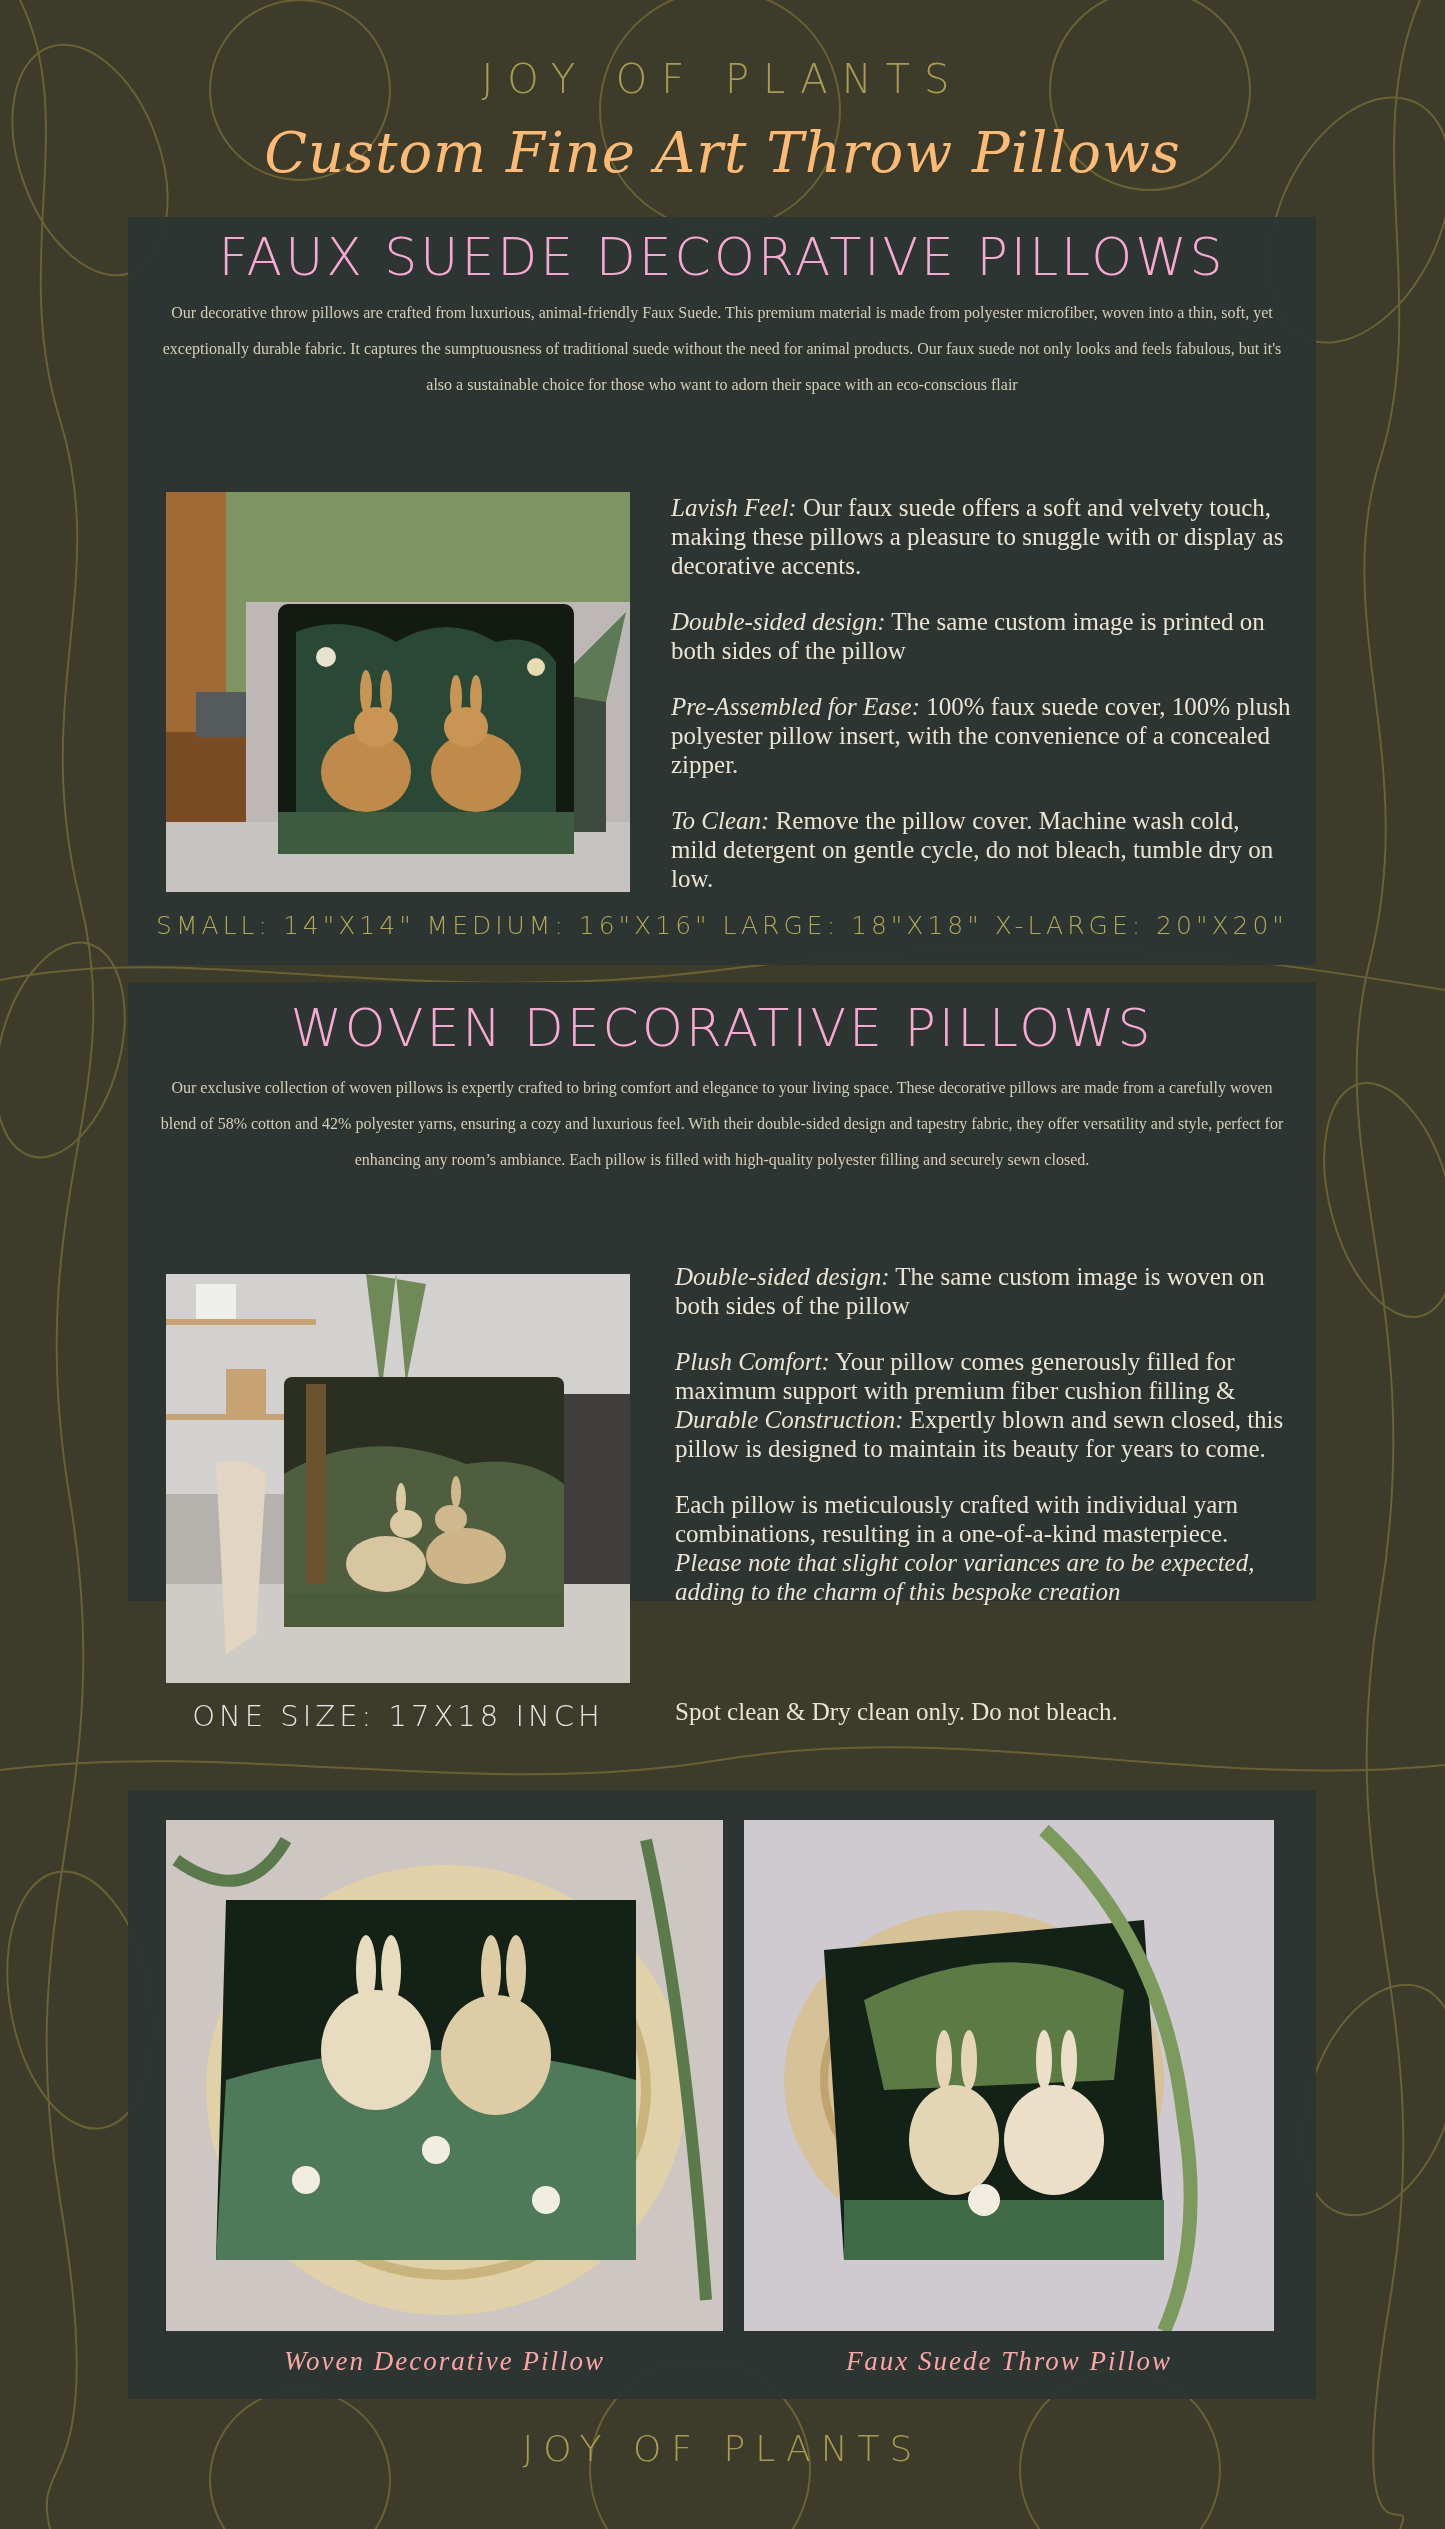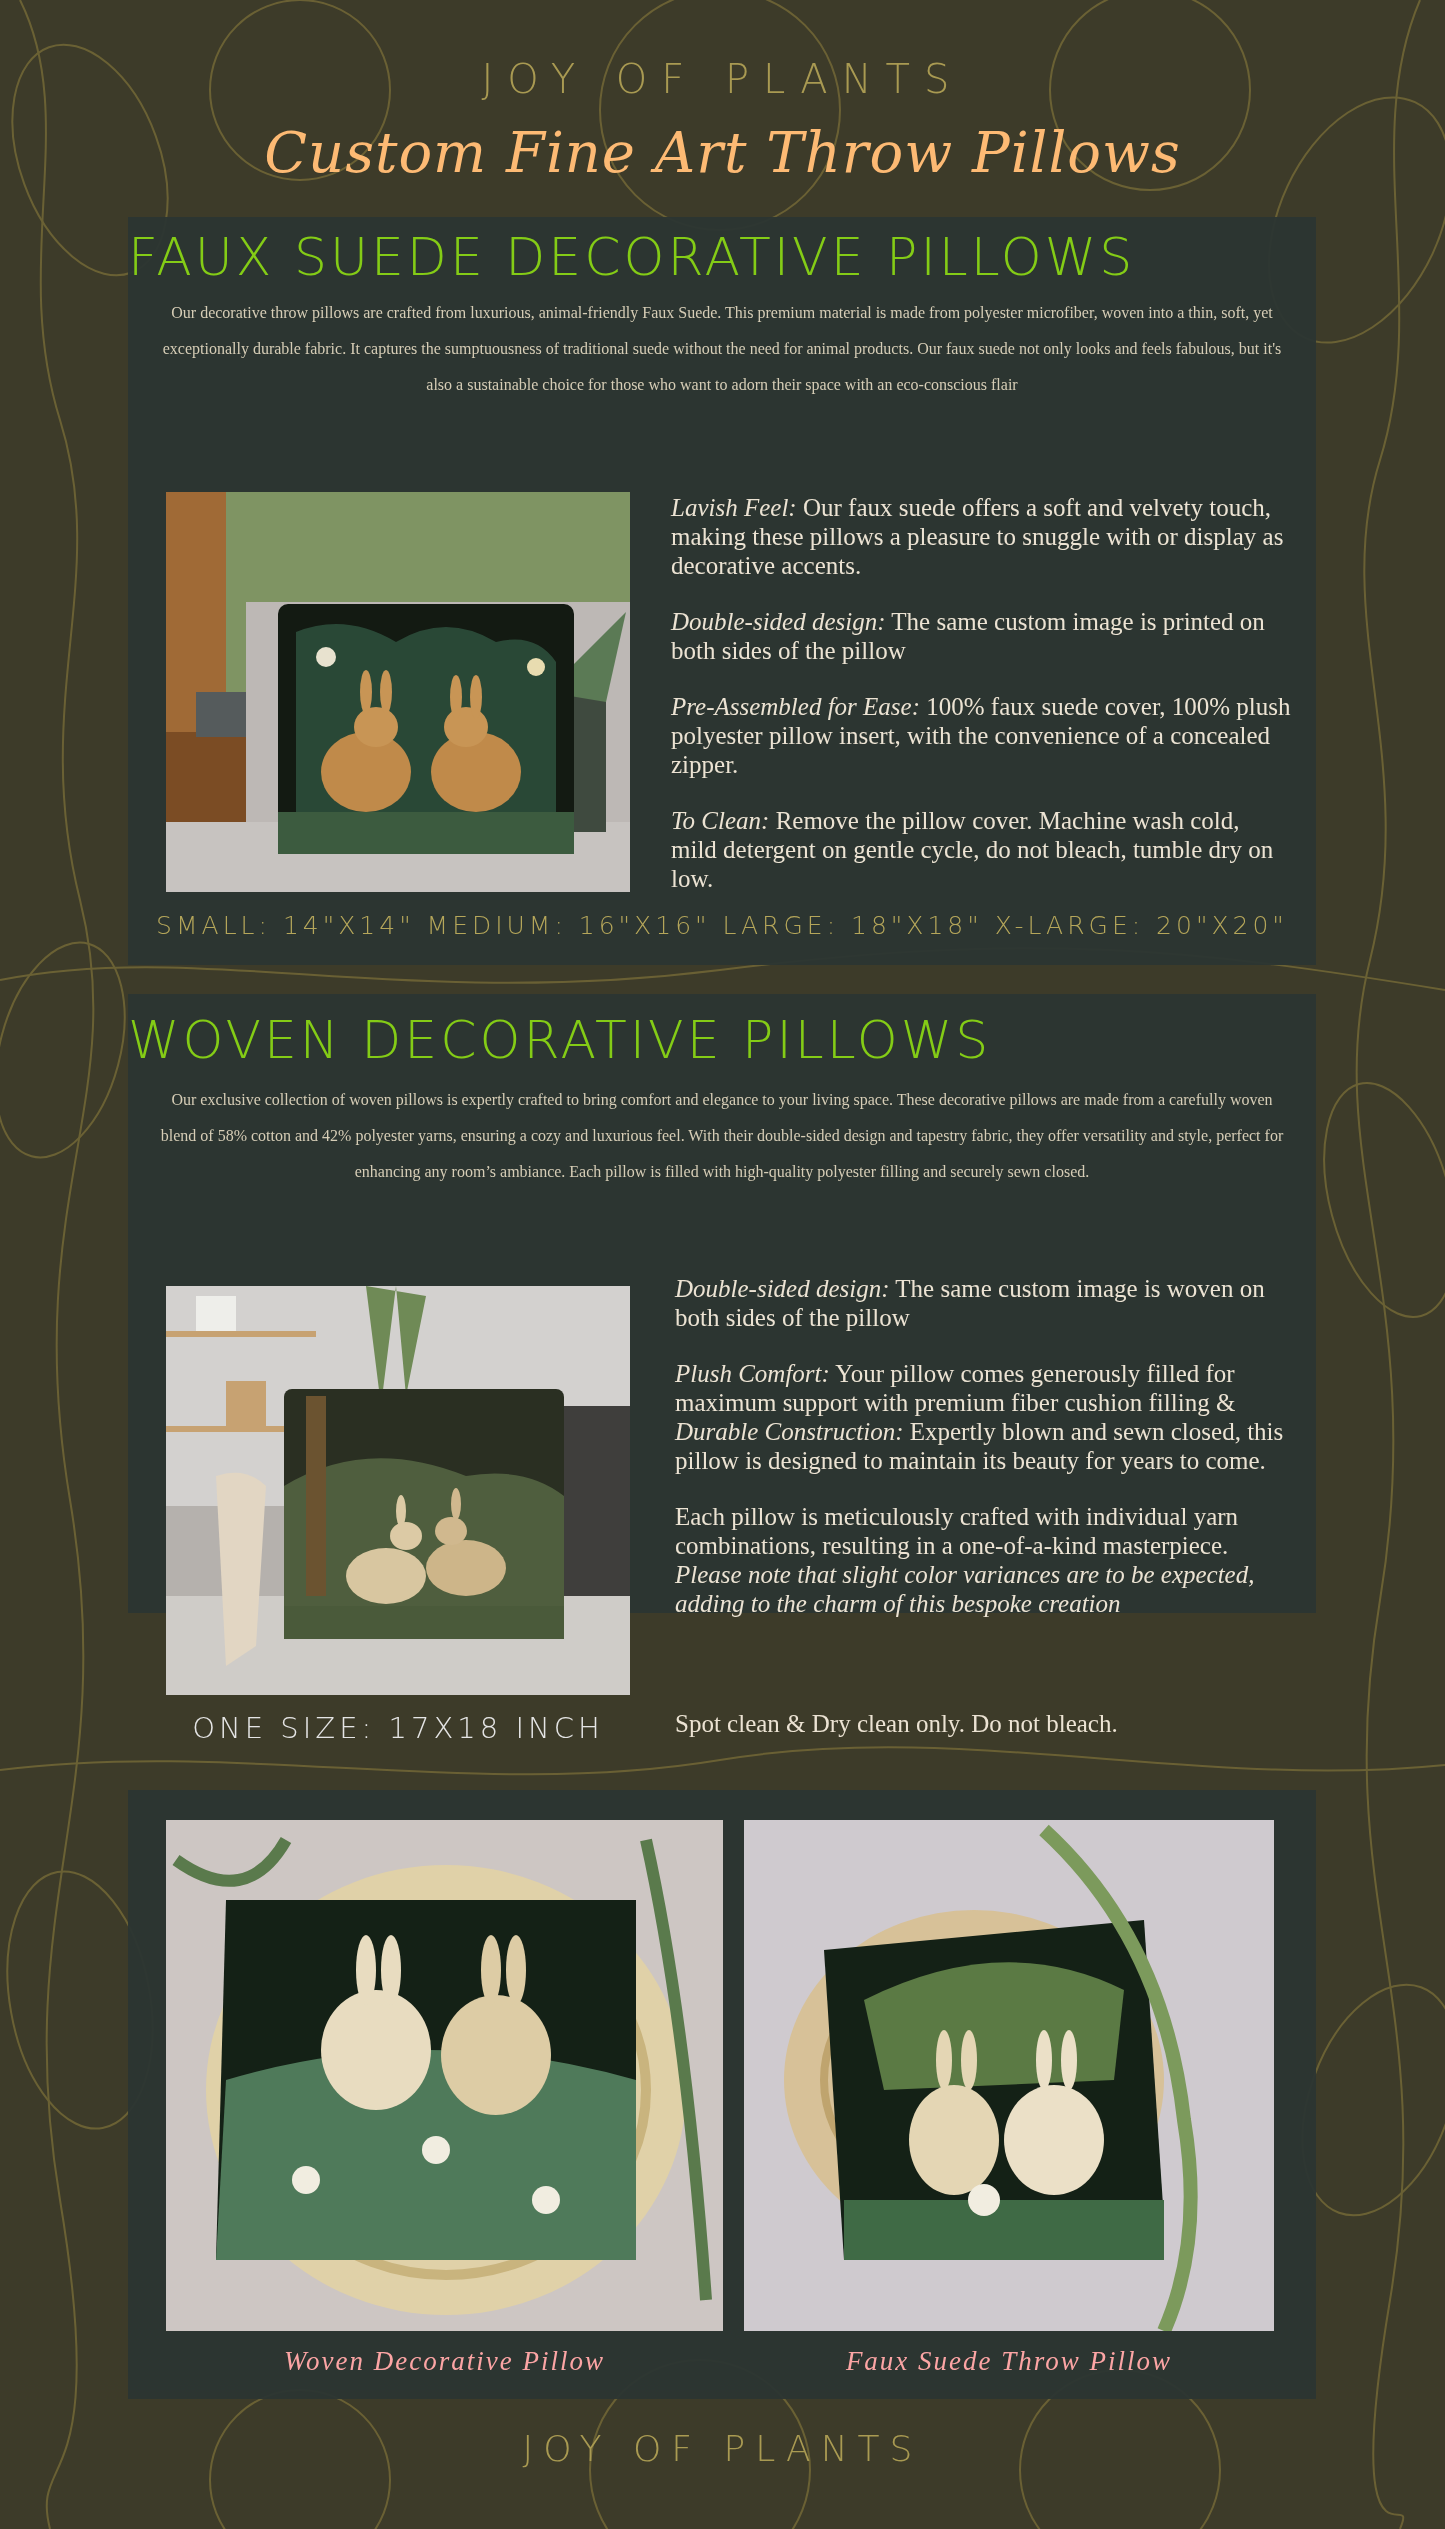--- a/index.html
+++ b/index.html
@@ -20,27 +20,27 @@
     color: #a99a52; z-index: 2;
   }
   .script-title {
     position: absolute; left: 0; right: 0; top: 120px;
     text-align: center; font-family: "DejaVu Serif", serif; font-style: italic;
     font-size: 56px; letter-spacing: 1px; color: #fdba74; z-index: 2;
   }
 
   .panel { position: absolute; left: 128px; width: 1188px; background: rgba(44,53,50,0.96); z-index: 1; }
   .panel-1 { top: 217px; height: 748px; }
-  .panel-2 { top: 982px; height: 619px; margin-top: 12px; }
+  .panel-2 { top: 982px; height: 619px; }
   .panel-3 { top: 1790px; height: 609px; }
 
   .panel-heading {
-    position: absolute; left: 0; right: 0; text-align: left;
+    position: absolute; left: 0; right: 0; text-align: center;
     font-family: "DejaVu Sans", sans-serif; font-weight: 200;
-    color: #84cc16; letter-spacing: 3px; text-transform: uppercase;
+    color: #f9a8d4; letter-spacing: 3px; text-transform: uppercase;
   }
   .panel-1 .panel-heading { top: 10px; font-size: 52px; }
   .panel-2 .panel-heading { top: 16px; font-size: 52px; }
 
   .panel-intro {
     position: absolute; left: 30px; right: 30px; text-align: center;
     font-size: 16px; line-height: 36px; color: #d6cdb6;
   }
   .panel-1 .panel-intro { top: 78px; }
   .panel-2 .panel-intro { top: 88px; }

